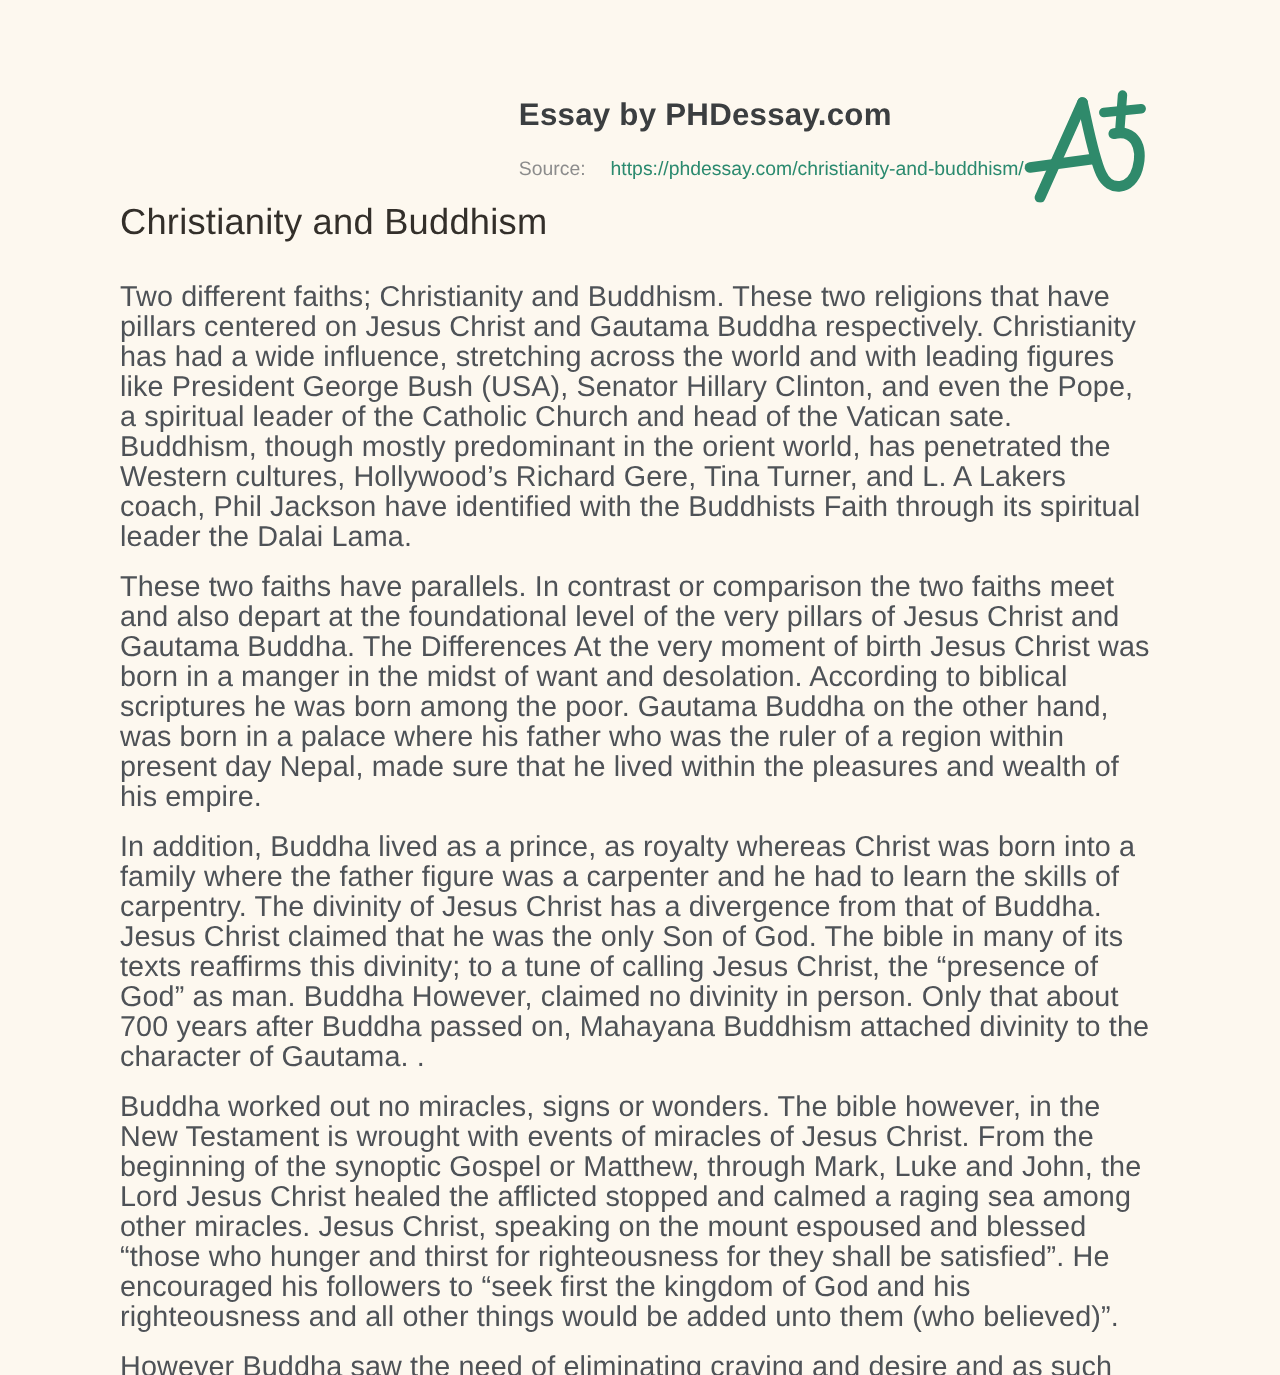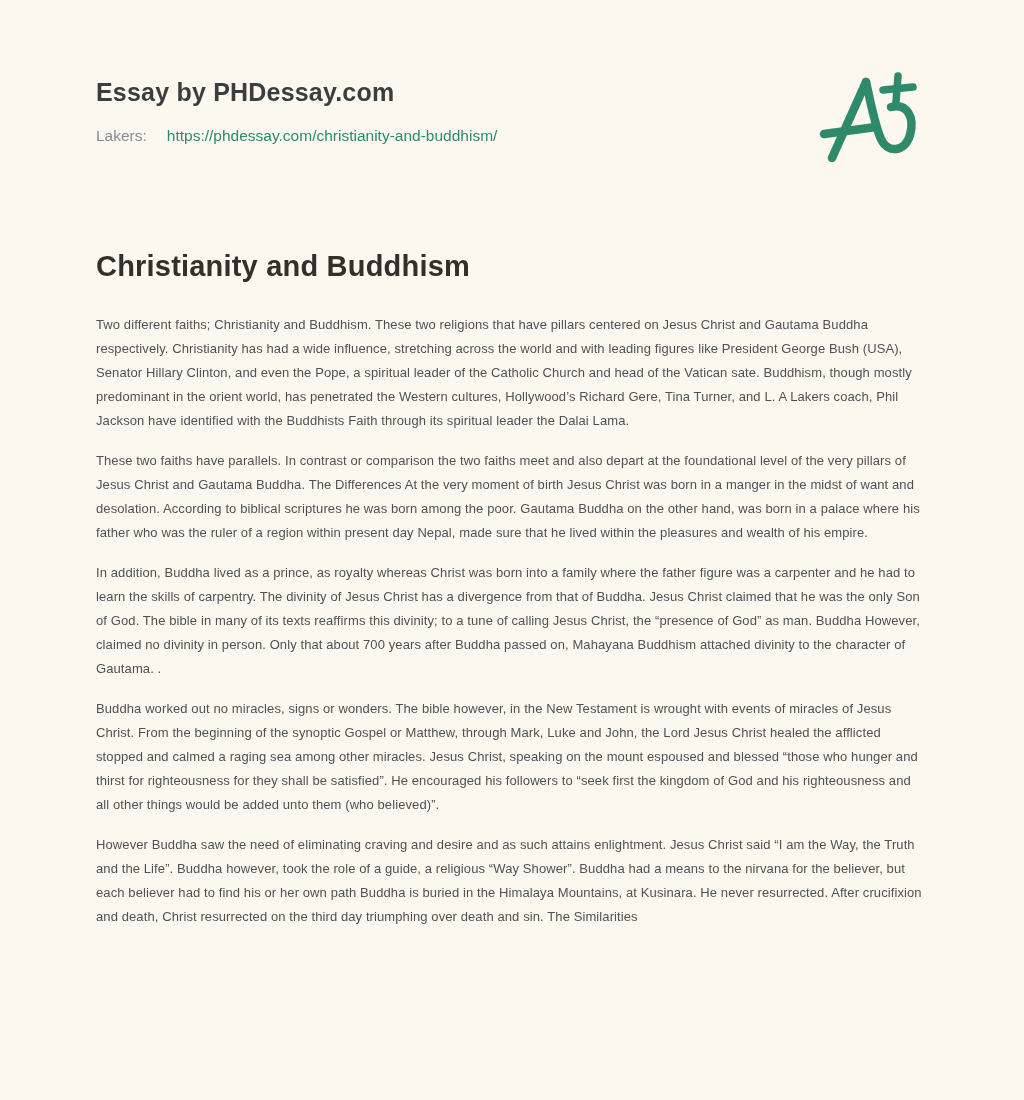--- a/index.html
+++ b/index.html
@@ -12,21 +12,21 @@
     background: #FDF8EF;
     overflow: hidden;
   }
   .page {
     width: 1024px;
     height: 1100px;
     padding: 76px 99px 0 96px;
   }
   .header-row {
     display: flex;
-    justify-content: space-between;
+    justify-content: flex-end;
     align-items: flex-start;
   }
   .header-left { padding-top: 2px; }
   .doc-title {
     font-size: 25px;
     font-weight: 700;
     color: #3B3E40;
     letter-spacing: 0.2px;
   }
   .source-line {
@@ -39,45 +39,44 @@
     text-decoration: none;
     margin-left: 20px;
   }
   .logo-svg {
     width: 106px;
     height: 92px;
     margin-top: -6px;
     flex-shrink: 0;
   }
   .essay-title {
-    margin-top: 88px;
     font-size: 29px;
-    font-weight: 700;
+    font-weight: 400;
     color: #332F2A;
     letter-spacing: 0.2px;
   }
   .essay-body { margin-top: 30px; }
   .essay-body p {
-    font-size: 13px;
+    font-size: 23px;
     line-height: 24px;
     color: #4E5257;
     margin-bottom: 16px;
     letter-spacing: 0.1px;
   }
 </style>
 </head>
 <body>
 
 <div class="page">
 
   <div class="header-row">
     <div class="header-left">
       <div class="doc-title">Essay by PHDessay.com</div>
       <div class="source-line">
-        <span>Lakers:</span><a class="source-link" href="#">https://phdessay.com/christianity-and-buddhism/</a>
+        <span>Source:</span><a class="source-link" href="#">https://phdessay.com/christianity-and-buddhism/</a>
       </div>
     </div>
 
     <svg class="logo-svg" viewBox="0 0 106 92" fill="none" stroke="#2F8A6B" stroke-linecap="round" stroke-linejoin="round">
 
       <path d="M13 88 L47 12" stroke-width="8.5"></path>
 
       <path d="M5 64 L57 57" stroke-width="8.5"></path>
 
       <path d="M47 12 C52 34 56 56 62 69 C69 84 86 82 91 65 C96 47 88 33 72 37" stroke-width="8.5"></path>

